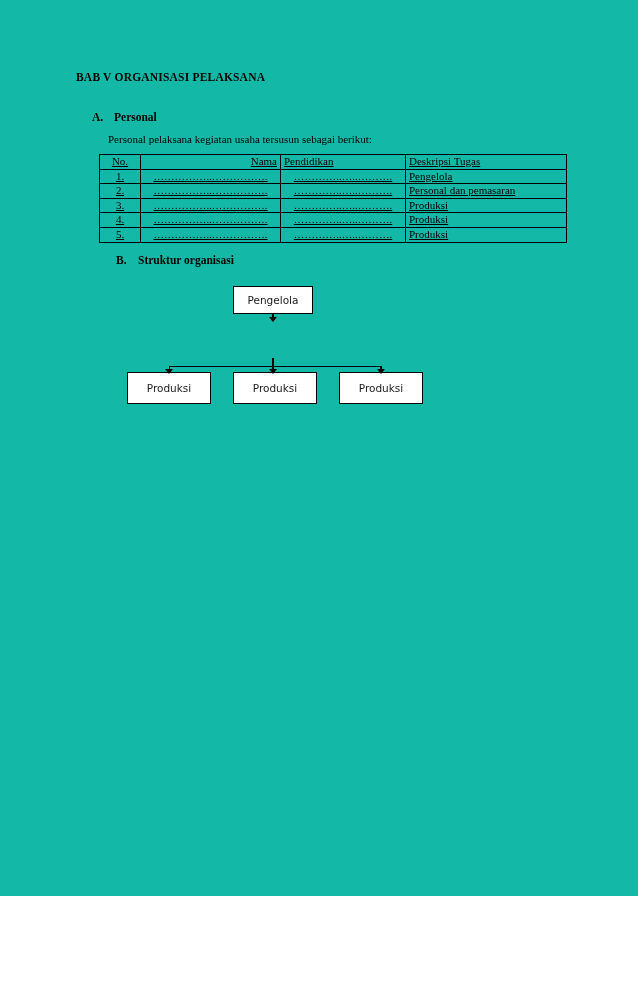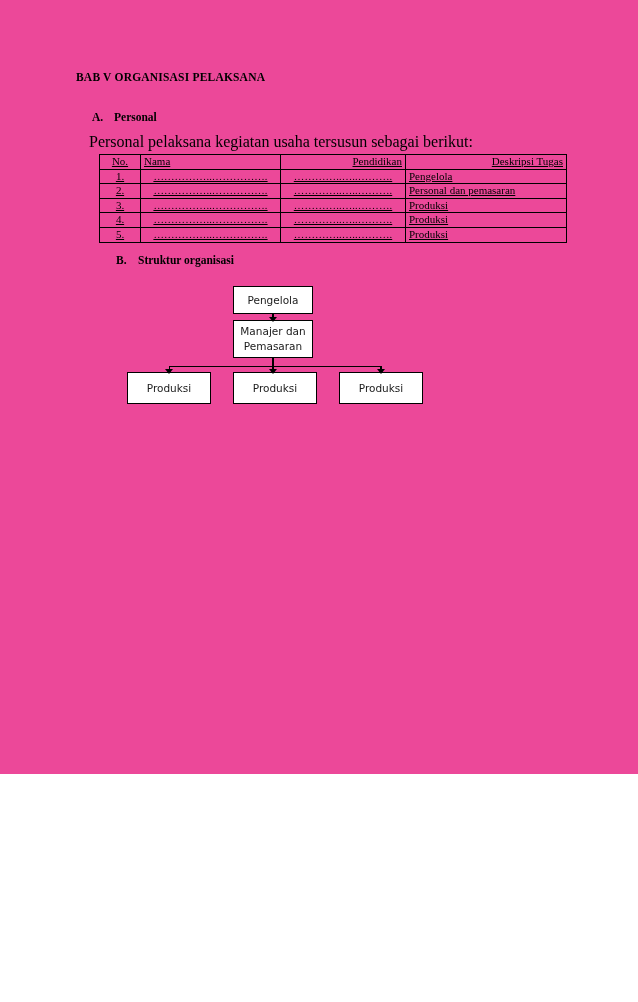--- a/index.html
+++ b/index.html
@@ -7,22 +7,22 @@
     padding: 0;
     background: #ffffff;
   }
   body {
     font-family: "Liberation Serif", serif;
     color: #000000;
   }
   .page {
     position: relative;
     width: 638px;
-    height: 774px;
-    background: #ec4899;
+    height: 896px;
+    background: #14b8a6;
     overflow: hidden;
   }
 
   
   .chapter-title {
     position: absolute;
     left: 76px;
     top: 71px;
     font-size: 11.5px;
     font-weight: bold;
@@ -44,23 +44,23 @@
     left: 76px;
     top: 254px;
     font-size: 11.5px;
     font-weight: bold;
     white-space: nowrap;
     margin-left: 40px;
   }
   .section-b .sec-letter { display: inline-block; width: 22px; }
   .intro-line {
     position: absolute;
-    left: 89px;
+    left: 108px;
     top: 133px;
-    font-size: 16px;
+    font-size: 11px;
     white-space: nowrap;
   }
 
   
   .personal-table {
     position: absolute;
     left: 99px;
     top: 154px;
     width: 439px;
     border-collapse: collapse;
@@ -72,23 +72,23 @@
     padding: 0 3px;
     height: 13.6px;
     line-height: 13.6px;
     font-weight: normal;
     vertical-align: middle;
     overflow: hidden;
     white-space: nowrap;
     text-decoration: underline;
   }
   .col-no { width: 34px; text-align: center; }
-  .col-nama { width: 133px; text-align: left; }
-  .col-pend { width: 118px; text-align: right; }
-  .col-desk { width: 154px; text-align: right; }
+  .col-nama { width: 133px; text-align: right; }
+  .col-pend { width: 118px; text-align: left; }
+  .col-desk { width: 154px; text-align: left; }
   .cell-no { text-align: center; }
   .cell-dots {
     text-align: center;
     font-size: 10.5px;
     letter-spacing: 0.1px;
   }
   .cell-desk { text-align: left; padding-left: 4px; }
 
   
   .org-chart {
@@ -236,24 +236,20 @@
     <div class="conn conn-drop-3"></div>
 
     <div class="arrow arrow-d1"></div>
     <div class="arrow arrow-d2"></div>
     <div class="arrow arrow-d3"></div>
 
     <div class="node node-pengelola">
       <span>Pengelola</span>
     </div>
 
-    <div class="node node-manajer">
-      <span>Manajer dan</span>
-      <span>Pemasaran</span>
-    </div>
 
     <div class="node node-prod-1">
       <span>Produksi</span>
     </div>
 
     <div class="node node-prod-2">
       <span>Produksi</span>
     </div>
 
     <div class="node node-prod-3">

